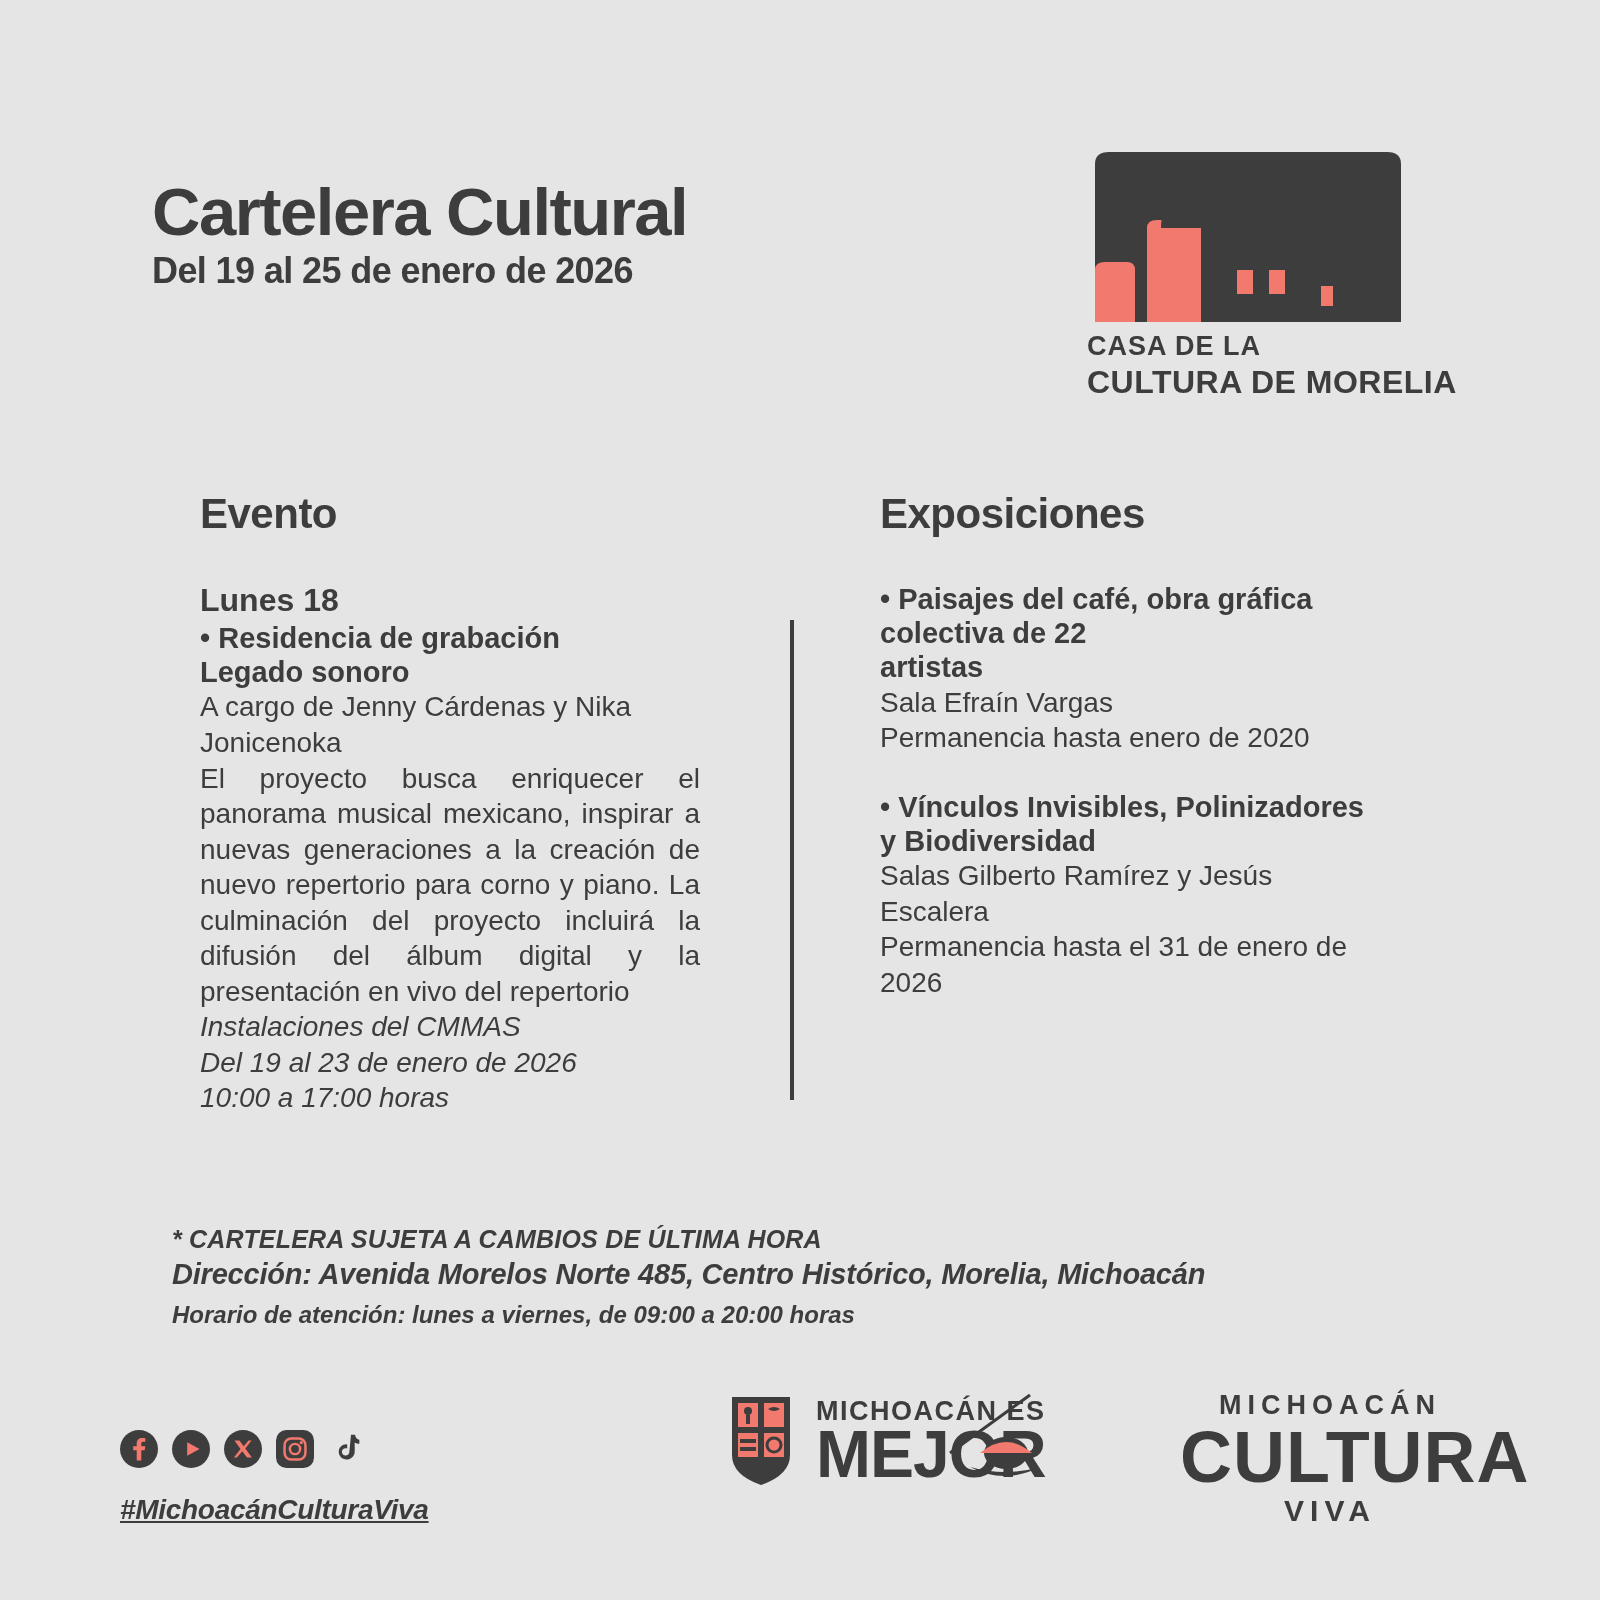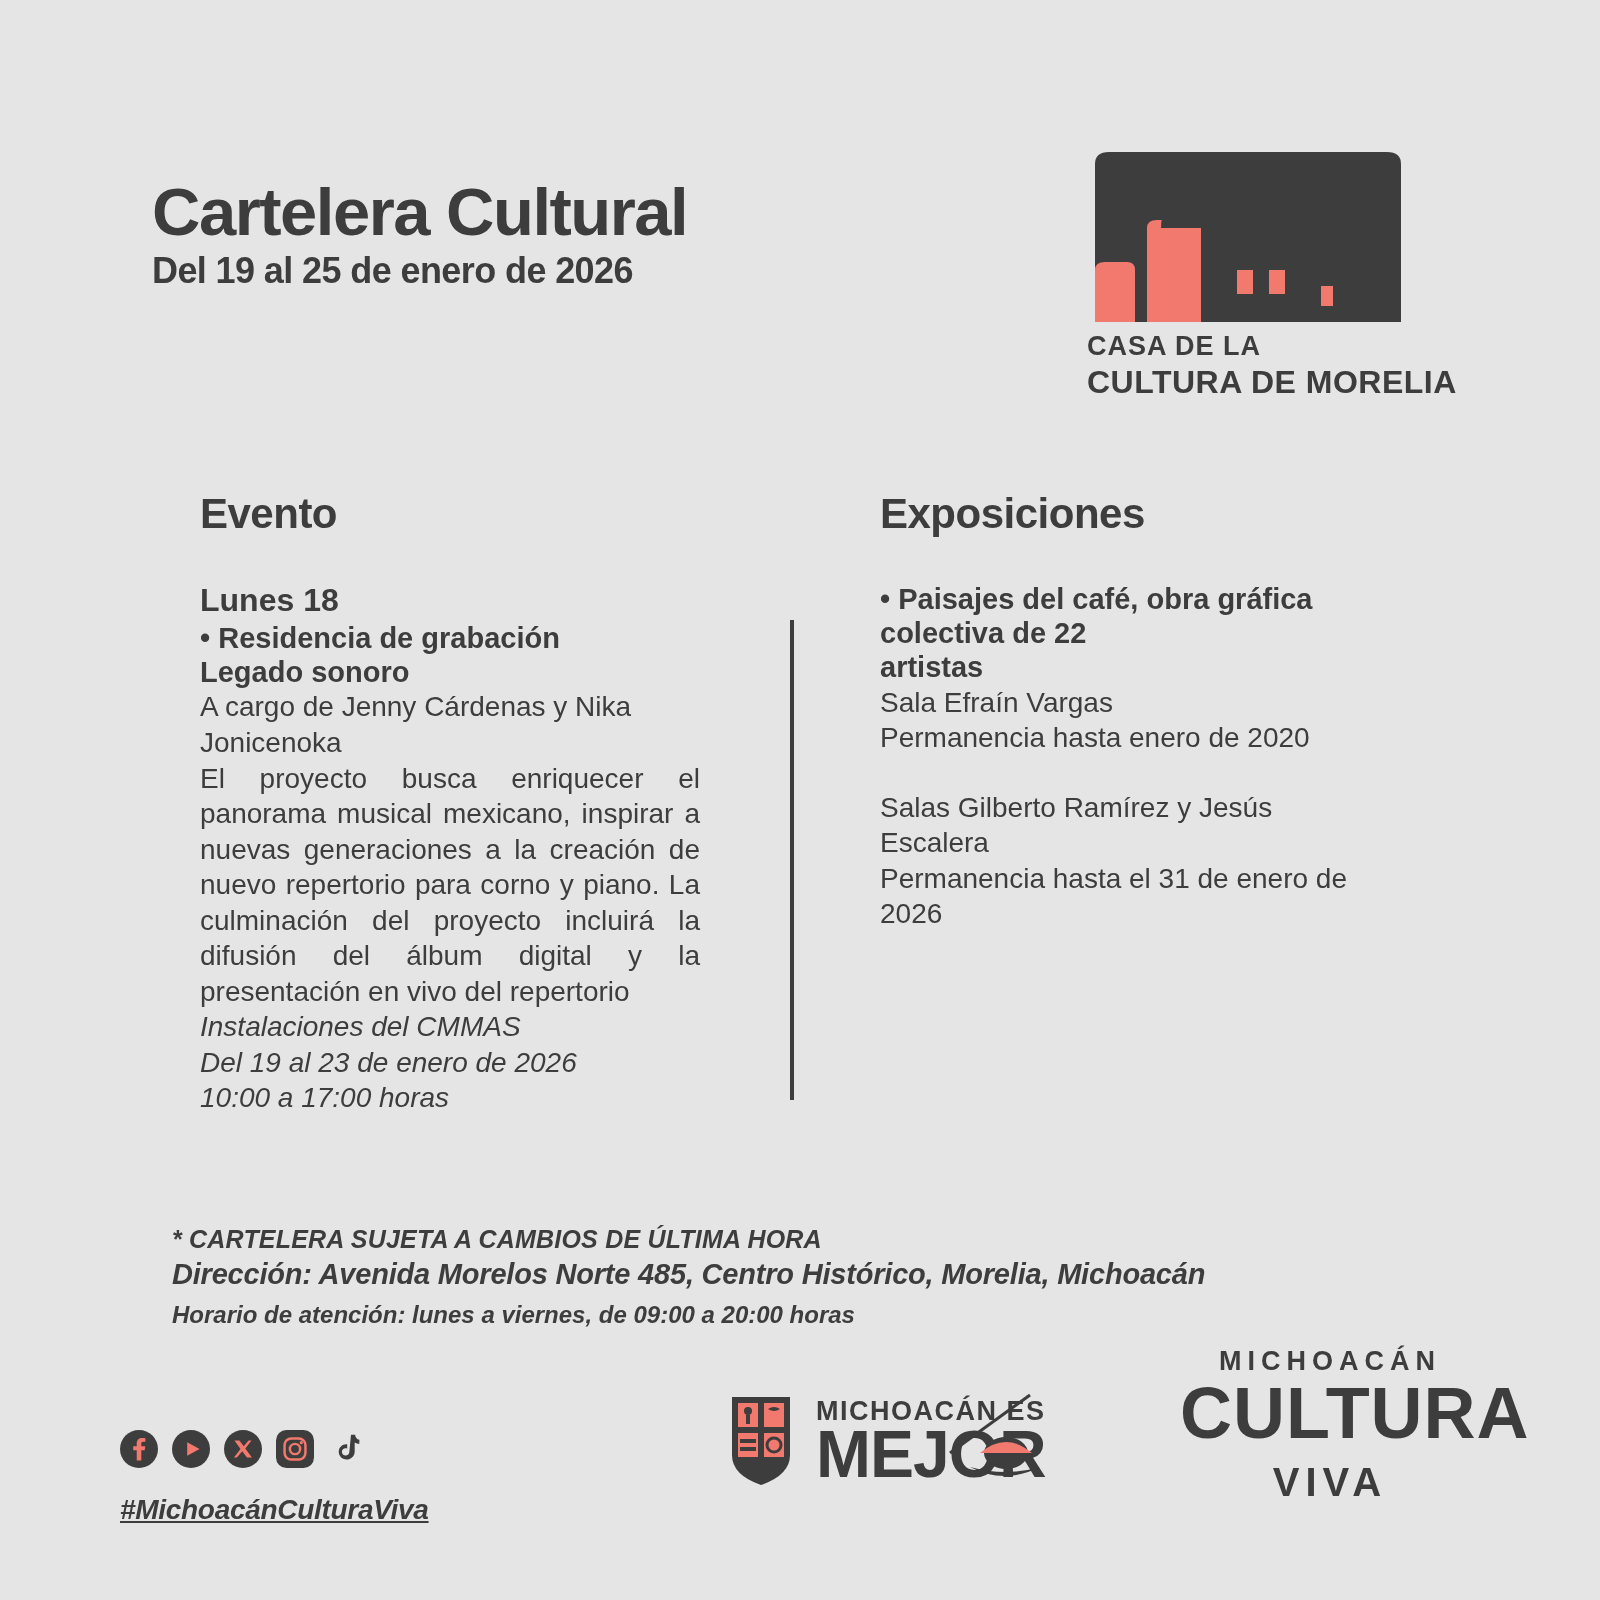--- a/index.html
+++ b/index.html
@@ -139,33 +139,33 @@
     font-size: 27px; font-weight: bold; letter-spacing: 1.5px;
   }
   .mejor-big {
     font-size: 66px; font-weight: bold; letter-spacing: -1px;
     margin-top: -4px; position: relative;
   }
 
   
   .mcv {
     position: absolute;
-    right: 120px; top: 1346px;
+    right: 120px; top: 1390px;
     width: 300px; text-align: center;
   }
   .mcv-top {
     font-size: 27px; font-weight: bold; letter-spacing: 6px;
   }
   .mcv-big {
     font-size: 72px; font-weight: bold; letter-spacing: 1px;
     line-height: 1.02;
   }
   .mcv-bottom {
-    font-size: 40px; font-weight: bold; letter-spacing: 6px;
-    margin-top: 10px;
+    font-size: 30px; font-weight: bold; letter-spacing: 6px;
+    margin-top: 0;
   }
 </style>
 </head>
 <body>
 
 <div class="poster">
 
   <div class="header">
     <div class="title">Cartelera Cultural</div>
     <div class="subtitle">Del 19 al 25 de enero de 2026</div>
@@ -229,20 +229,21 @@
     <div class="col-head">Exposiciones</div>
 
     <div class="exp-block">
       <div class="bullet-title" style="white-space:pre-line">• Paisajes del café, obra gráfica colectiva de 22
 artistas</div>
       <div class="body-text">Sala Efraín Vargas</div>
       <div class="body-text">Permanencia hasta enero de 2020</div>
     </div>
 
     <div class="exp-block">
+      <div class="bullet-title" style="white-space:pre-line">• Vínculos Invisibles, Polinizadores y Biodiversidad</div>
       <div class="body-text">Salas Gilberto Ramírez y Jesús Escalera</div>
       <div class="body-text">Permanencia hasta el 31 de enero de 2026</div>
     </div>
   </div>
 
   <div class="notes">
     <div class="note-star">* CARTELERA SUJETA A CAMBIOS DE ÚLTIMA HORA</div>
     <div class="note-addr">Dirección: Avenida Morelos Norte 485, Centro Histórico, Morelia, Michoacán</div>
     <div class="note-hours">Horario de atención: lunes a viernes, de 09:00 a 20:00 horas</div>
   </div>

